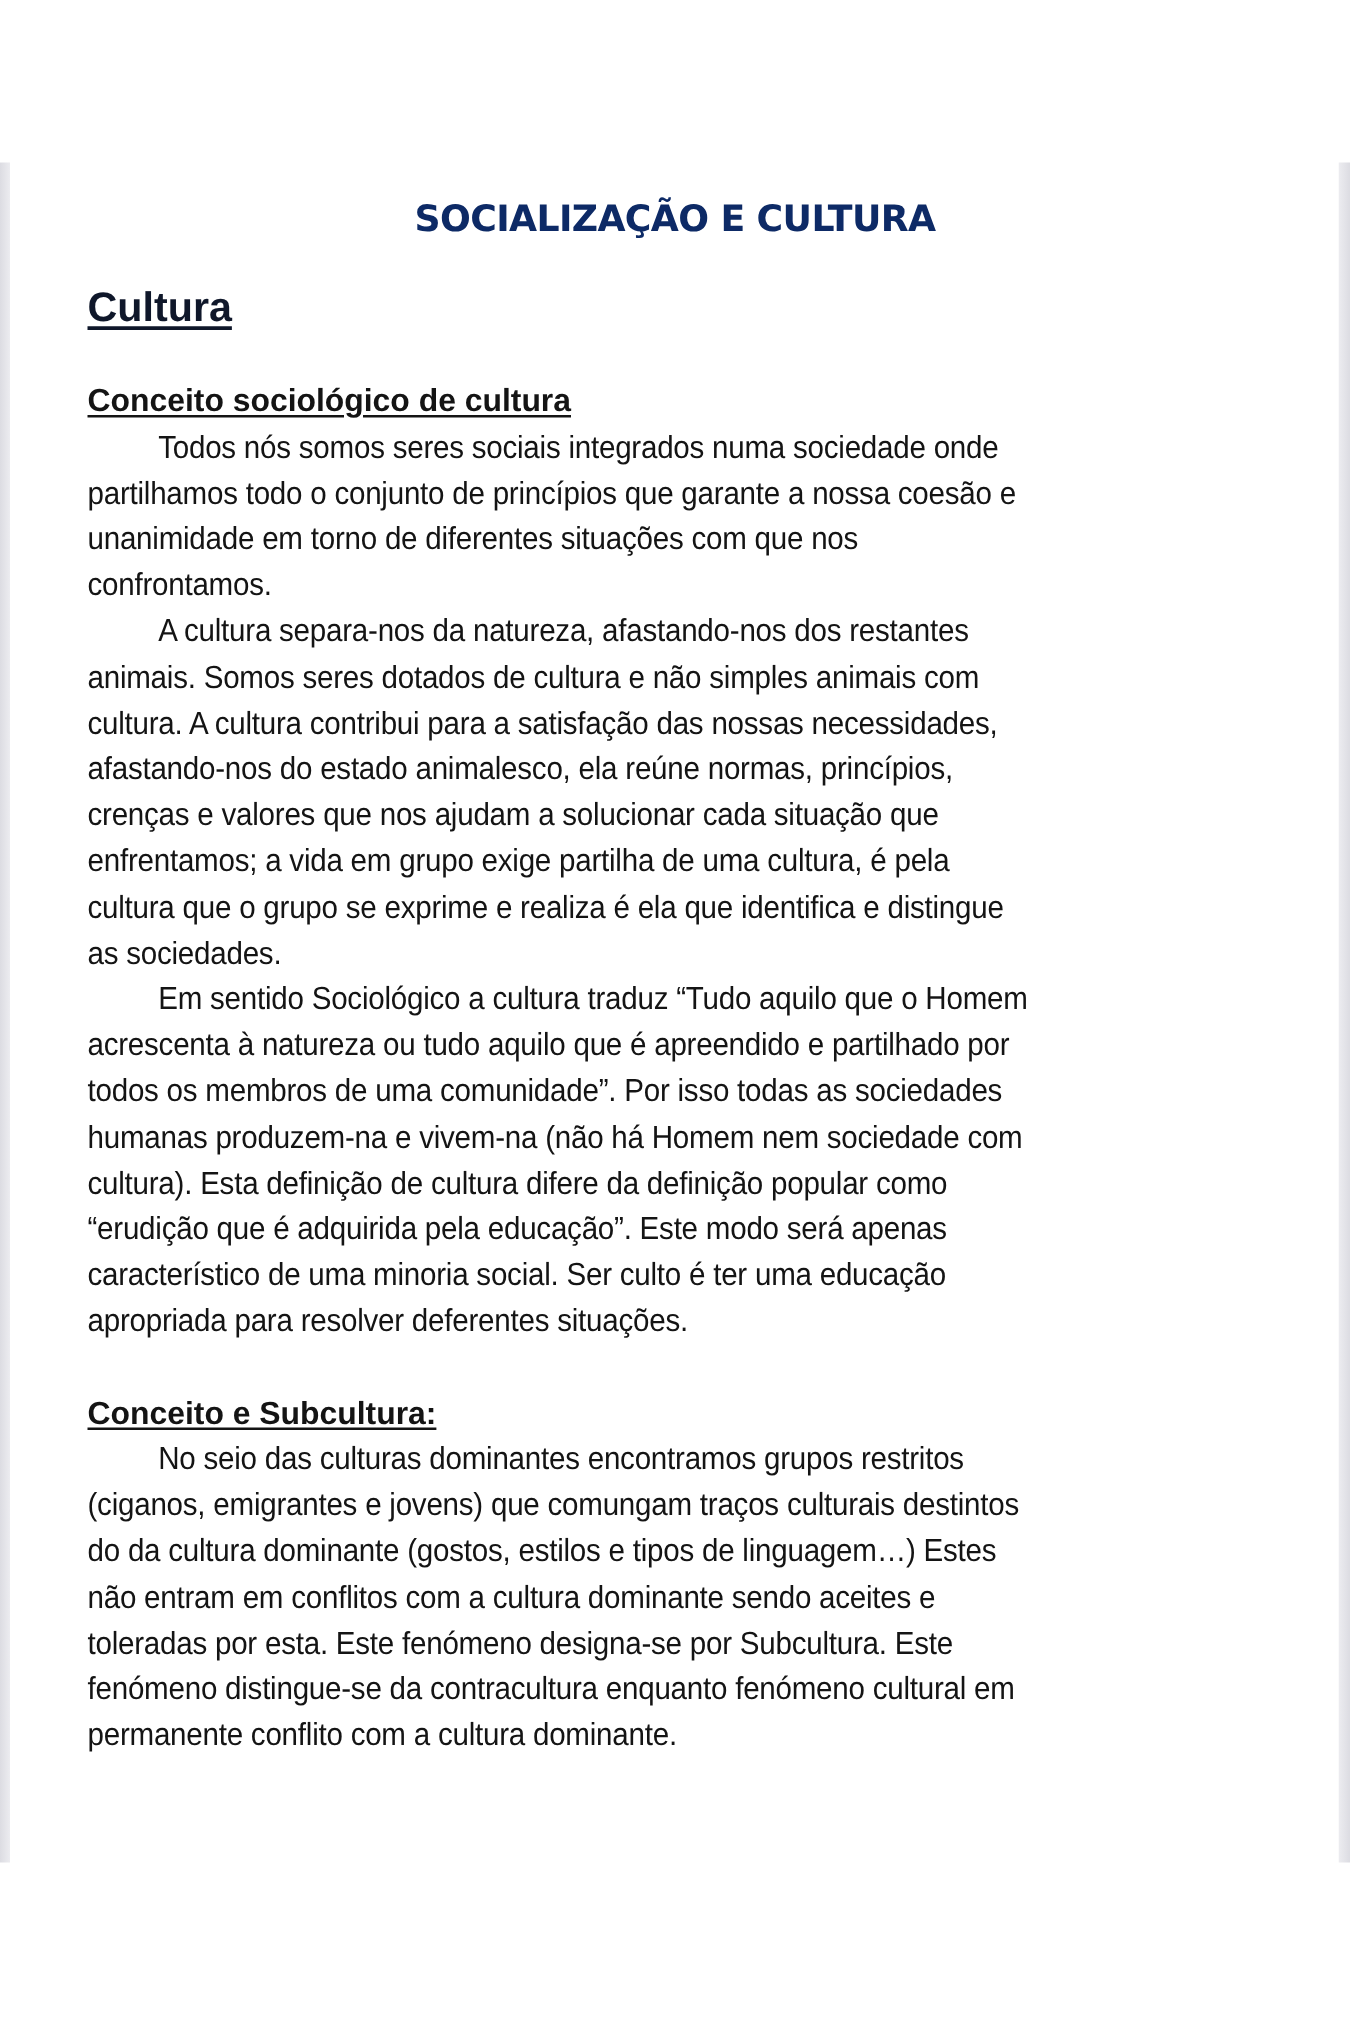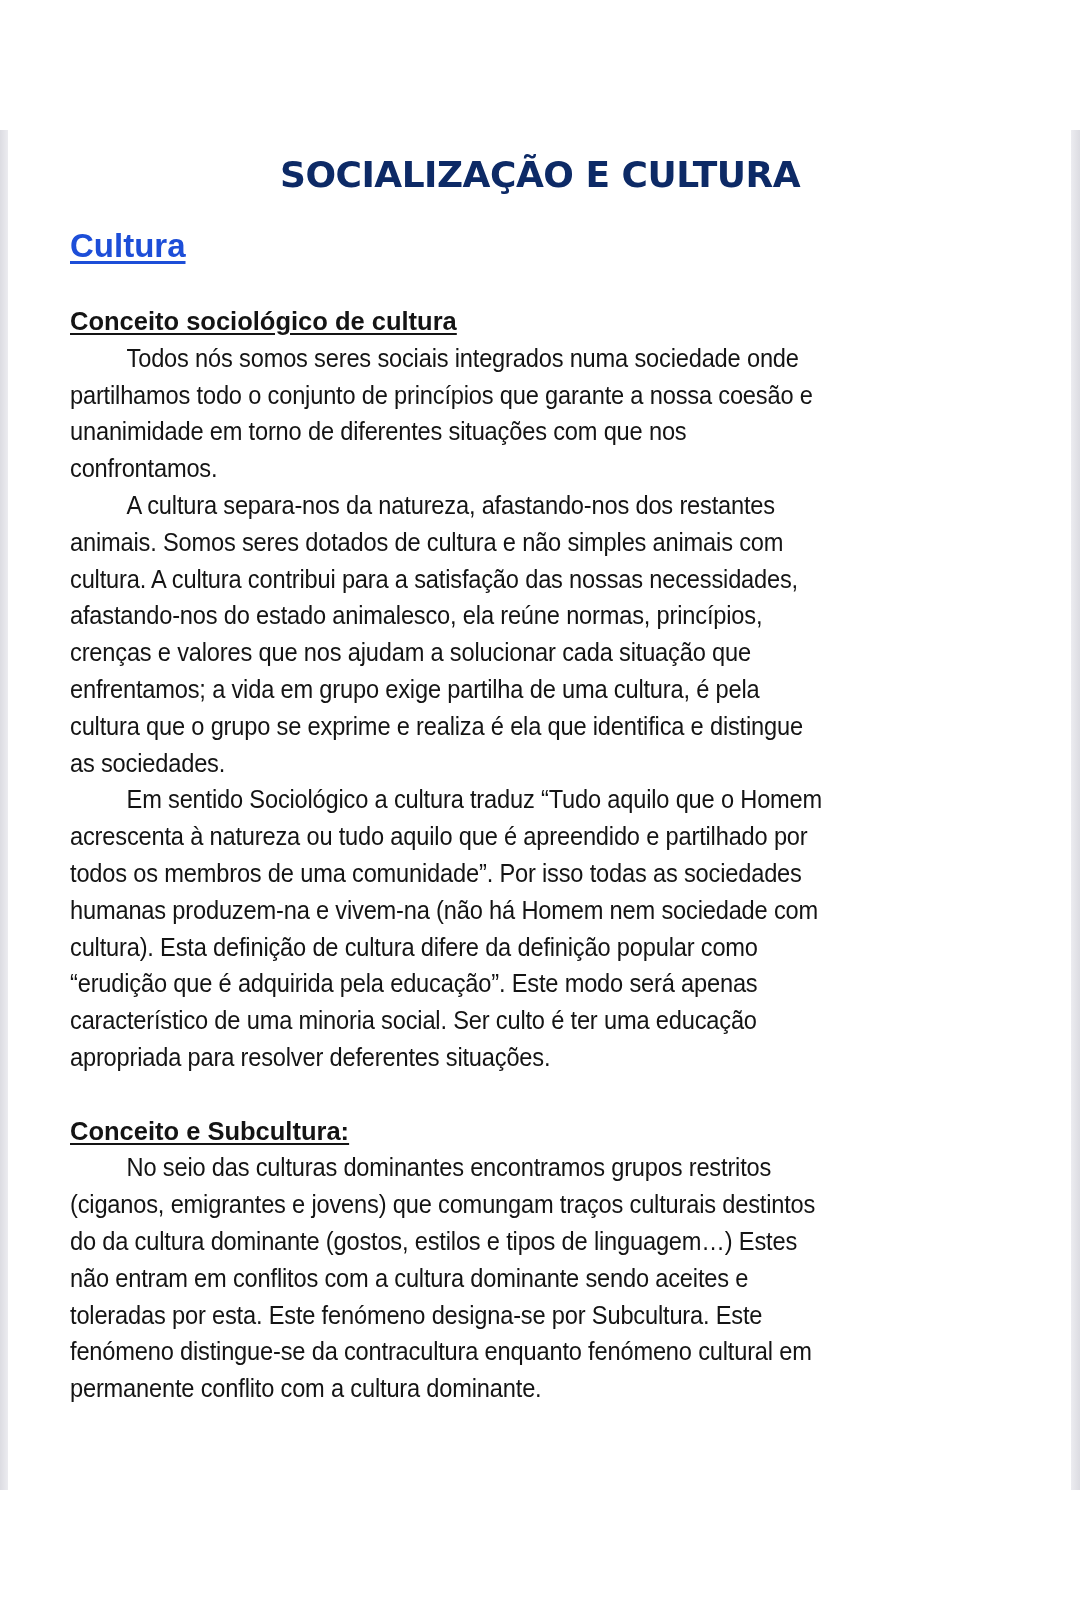--- a/index.html
+++ b/index.html
@@ -39,33 +39,33 @@
       background: linear-gradient(to left, #dcdce2, #ececf0);
     }
     .doc-title {
       position: absolute;
       left: 0;
       width: 1080px;
       top: 150px;
       text-align: center;
       font-family: "DejaVu Sans", sans-serif;
       font-weight: bold;
-      font-size: 36px;
+      font-size: 29px;
       letter-spacing: -0.5px;
       color: #0d2a66;
       margin: 0;
       line-height: 50px;
     }
     .section-link {
       position: absolute;
       left: 70px;
       top: 226px;
       font-weight: bold;
       font-size: 33px;
-      color: #1d4ed8;
+      color: #0f172a;
       text-decoration: underline;
       text-decoration-thickness: 3px;
       text-underline-offset: 4px;
       line-height: 40px;
       margin: 0;
     }
     .text-block {
       position: absolute;
       left: 70px;
       width: 960px;

